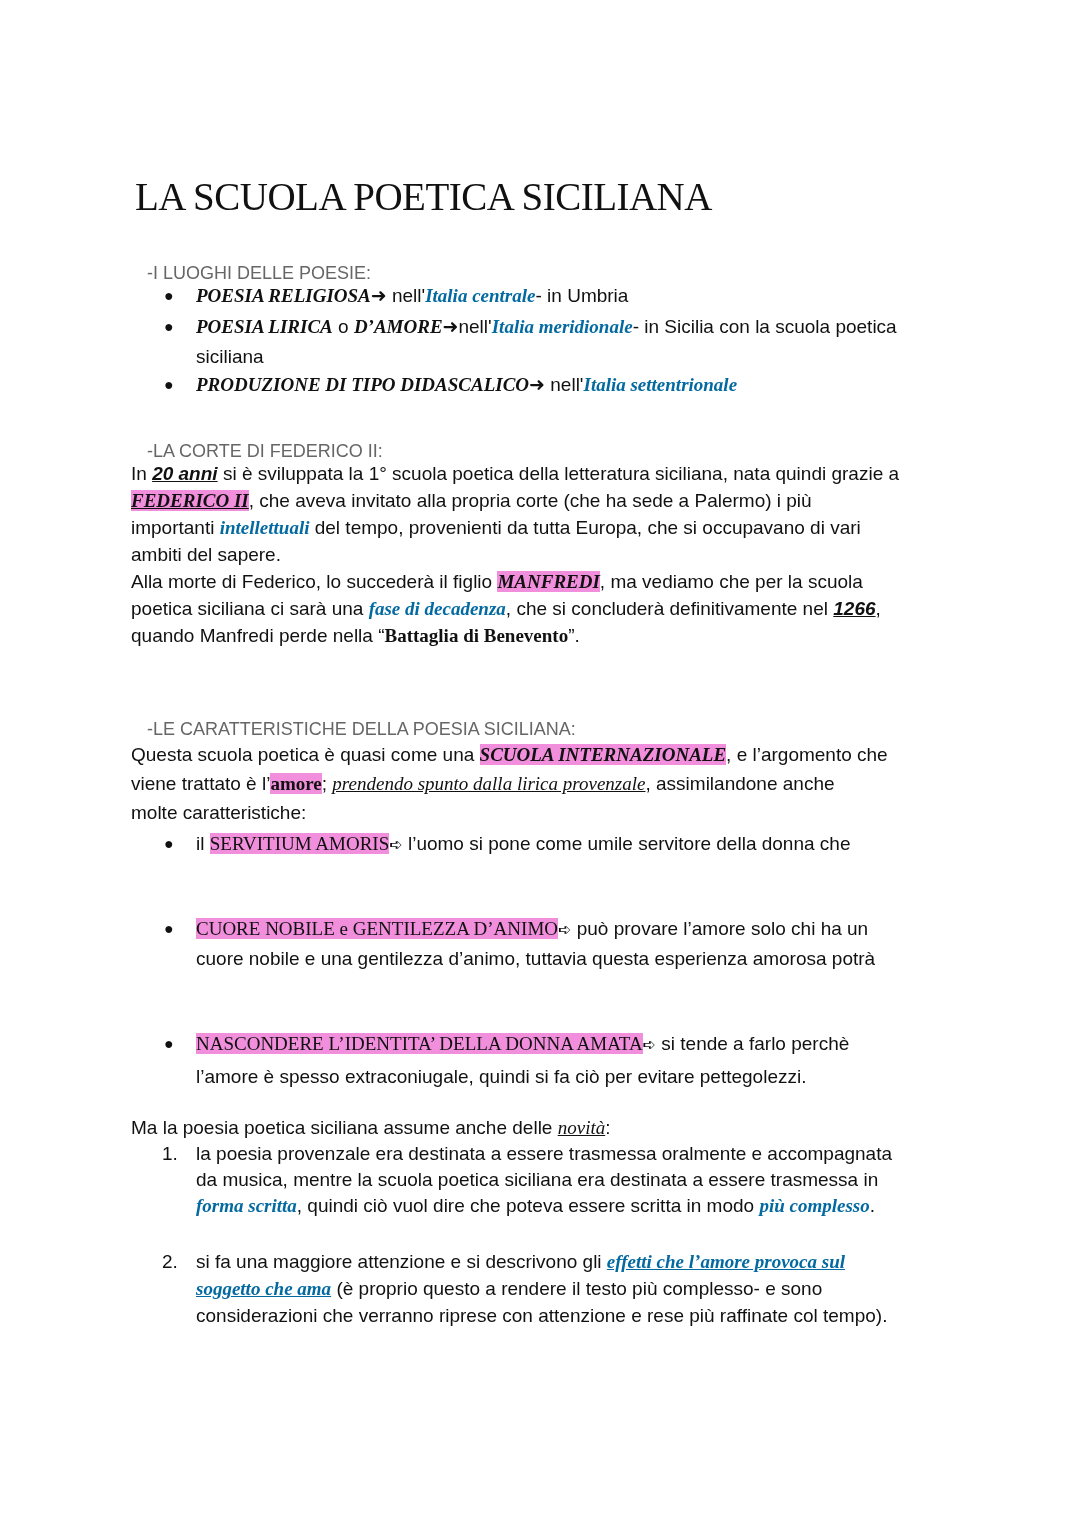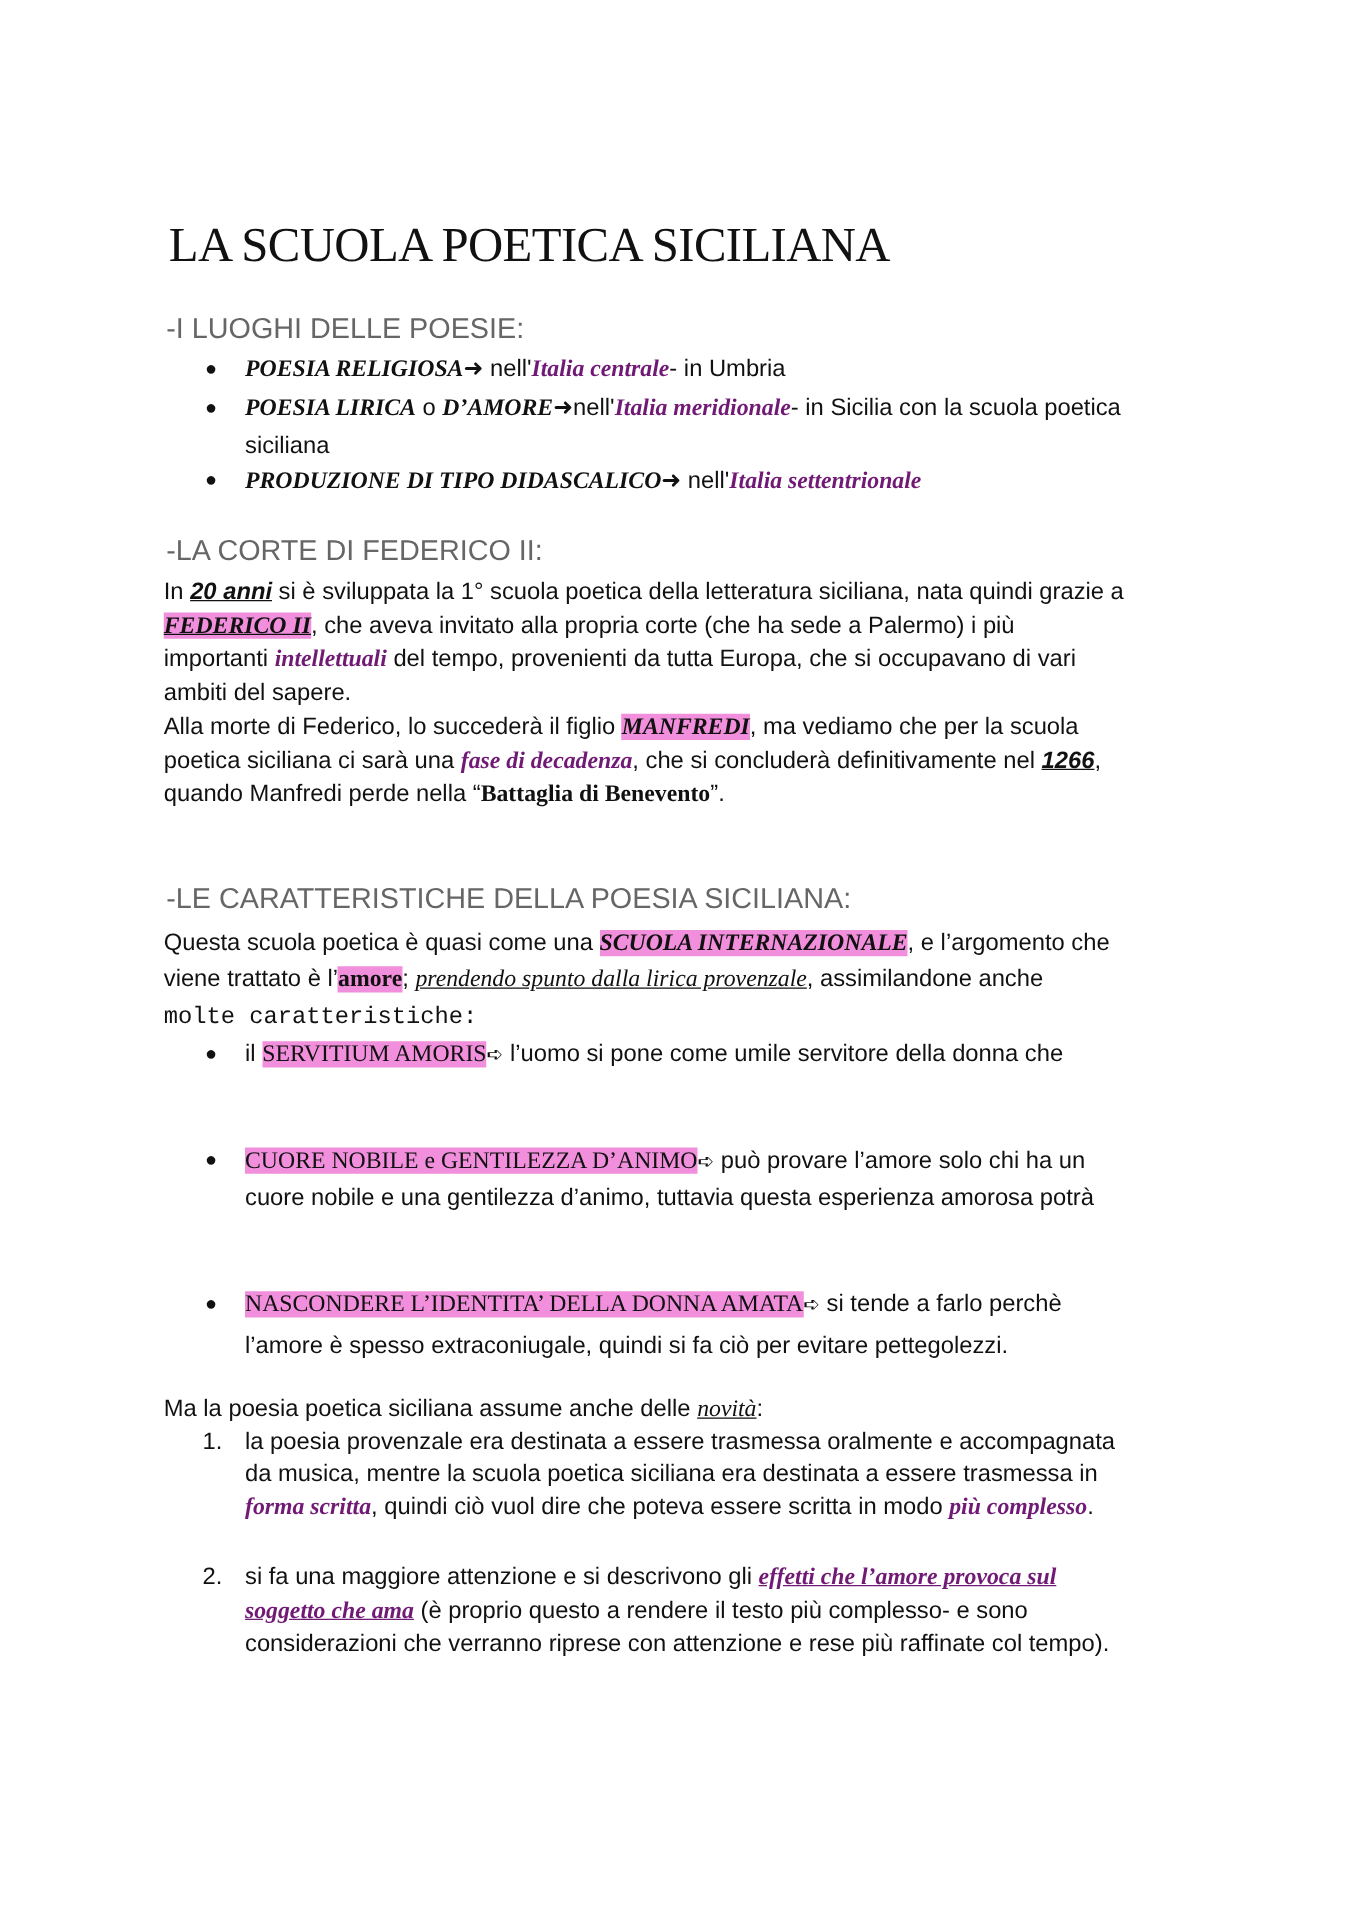--- a/index.html
+++ b/index.html
@@ -1,28 +1,28 @@
 <!DOCTYPE html>
 <html><head>
 <meta charset="utf-8">
 <style>
   html, body { margin: 0; padding: 0; background: #ffffff; }
   body { width: 1080px; height: 1525px; position: relative; overflow: hidden;
          font-family: "Liberation Sans", sans-serif; color: #111; }
   .page { position: absolute; left: 131px; top: 0; width: 860px; }
   .title { position: absolute; top: 170px; left: 0; font-family: "Liberation Serif", serif;
            font-size: 39px; font-weight: normal; color: #111; margin: 4px; letter-spacing: -0.5px; white-space: nowrap; }
-  .heading { position: absolute; left: 0; font-size: 23px; color: #666; margin: 2px; font-weight: normal; white-space: nowrap; }
+  .heading { position: absolute; left: 0; font-size: 18px; color: #666; margin: 16px; font-weight: normal; white-space: nowrap; }
   .p { position: absolute; left: 0; font-size: 19px; line-height: 27px; margin: 0; width: 860px; }
   .li { position: absolute; left: 65px; font-size: 19px; line-height: 30px; width: 800px; }
   .bullet { position: absolute; left: -32px; top: 0; font-size: 16px; }
   .num { position: absolute; left: -34px; top: 0; }
   .serif-bi { font-family: "Liberation Serif", serif; font-weight: bold; font-style: italic; }
   .serif { font-family: "Liberation Serif", serif; }
-  .pink { color: #701a75; font-style: italic; }
+  .pink { color: #0369a1; font-style: italic; }
   .hl { background: #f28fdc; }
   .u { text-decoration: underline; text-align: center; }
   .arrow { font-size: 16px; }
 </style>
 </head>
 <body>
 
 <div class="page">
   <h1 class="title">LA SCUOLA POETICA SICILIANA</h1>
 
@@ -54,21 +54,21 @@
     <span>Alla morte di Federico, lo succederà il figlio </span><span class="serif-bi hl">MANFREDI</span><span>, ma vediamo che per la scuola</span><br>
     <span>poetica siciliana ci sarà una </span><span class="serif-bi pink">fase di decadenza</span><span>, che si concluderà definitivamente nel </span><b><i class="u">1266</i></b><span>,</span><br>
     <span>quando Manfredi perde nella “</span><b class="serif">Battaglia di Benevento</b><span>”.</span>
   </p>
 
   <h2 class="heading" style="top:703px;">-LE CARATTERISTICHE DELLA POESIA SICILIANA:</h2>
 
   <p class="p" style="top:740px; line-height:29px;">
     <span>Questa scuola poetica è quasi come una </span><span class="serif-bi hl">SCUOLA INTERNAZIONALE</span><span>, e l’argomento che</span><br>
     <span>viene trattato è l’</span><b class="serif hl">amore</b><span>; </span><i class="serif u">prendendo spunto dalla lirica provenzale</i><span>, assimilandone anche</span><br>
-    <span style="line-height:22px;font-family:Liberation Mono, monospace;">molte caratteristiche:</span>
+    <span style="line-height:22px;">molte caratteristiche:</span>
   </p>
 
   <div class="li" style="top:828px; line-height:32px;">
     <span class="bullet">●</span>
     <span>il </span><span class="serif hl">SERVITIUM AMORIS</span><span class="arrow">➪</span><span> l’uomo si pone come umile servitore della donna che</span><br>
   </div>
 
   <div class="li" style="top:914px; line-height:29px;">
     <span class="bullet">●</span>
     <span class="serif hl">CUORE NOBILE e GENTILEZZA D’ANIMO</span><span class="arrow">➪</span><span> può provare l’amore solo chi ha un</span><br>

